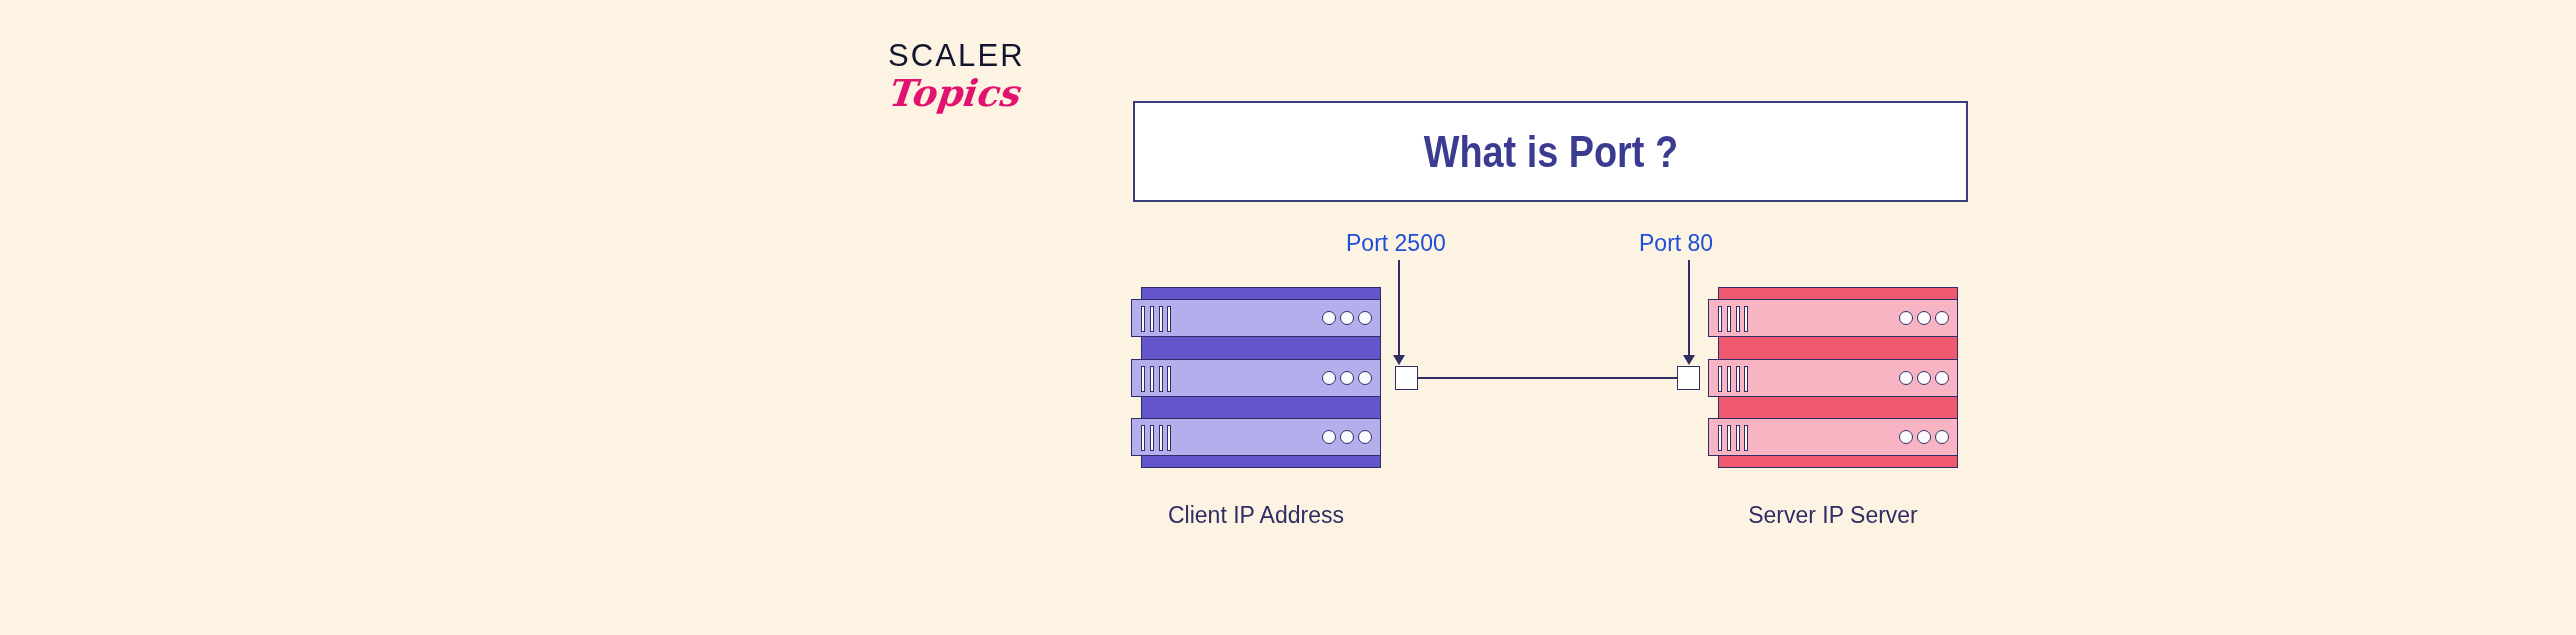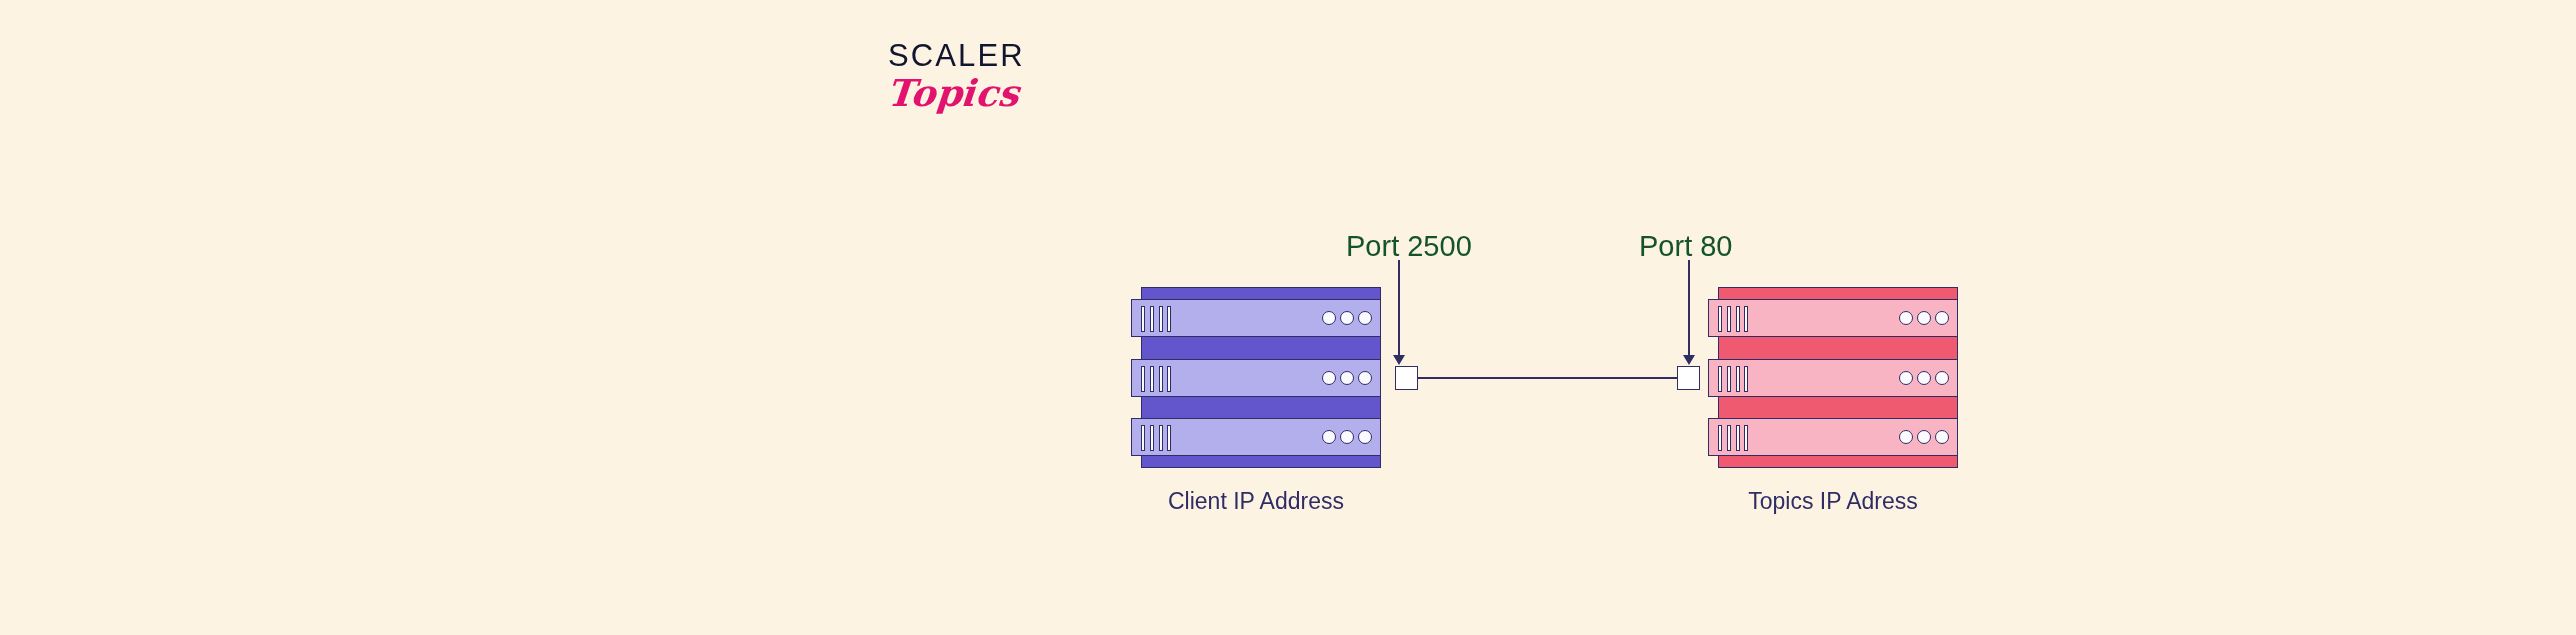--- a/index.html
+++ b/index.html
@@ -74,22 +74,22 @@
     letter-spacing: 0px;
     transform: scaleX(0.86);
     white-space: nowrap;
   }
 
   
   .port-label {
     position: absolute;
     font-family: "Liberation Sans", sans-serif;
     font-weight: 400;
-    font-size: 29px;
-    color: #14532d;
+    font-size: 23px;
+    color: #1d4ed8;
     white-space: nowrap;
   }
   #port-label-client { left: 1346px; top: 230px; }
   #port-label-server { left: 1639px; top: 230px; }
 
   
   .arrow-line {
     position: absolute;
     width: 1.5px;
     background: #2F2D63;
@@ -185,34 +185,38 @@
 
   
   .caption {
     position: absolute;
     font-family: "Liberation Sans", sans-serif;
     font-weight: 400;
     font-size: 23px;
     color: #2F2D63;
     white-space: nowrap;
     text-align: center;
+    margin-top: 14px;
   }
   #caption-client { left: 1131px; top: 488px; width: 250px; }
   #caption-server { left: 1708px; top: 488px; width: 250px; }
 </style>
 </head>
 <body>
 
 <div class="stage">
 
   <div class="logo">
     <div class="logo-scaler">SCALER</div>
     <div class="logo-topics">Topics</div>
   </div>
 
+  <div class="title-card">
+    <div class="title-text">What is Port ?</div>
+  </div>
 
   <div class="port-label" id="port-label-client">Port 2500</div>
   <div class="arrow-line" style="left:1398px; top:260px; height:100px;"></div>
   <div class="arrow-head" style="left:1393px; top:355px;"></div>
 
   <div class="port-label" id="port-label-server">Port 80</div>
   <div class="arrow-line" style="left:1688px; top:260px; height:100px;"></div>
   <div class="arrow-head" style="left:1683px; top:355px;"></div>
 
   <div class="rack" id="rack-client">
@@ -305,16 +309,16 @@
         <div class="led"></div>
       </div>
     </div>
   </div>
 
   <div id="port-link"></div>
   <div class="port-box" id="port-box-client"></div>
   <div class="port-box" id="port-box-server"></div>
 
   <div class="caption" id="caption-client">Client IP Address</div>
-  <div class="caption" id="caption-server">Topics IP Adress</div>
+  <div class="caption" id="caption-server">Server IP Server</div>
 
 </div>
 
 
 </body></html>

